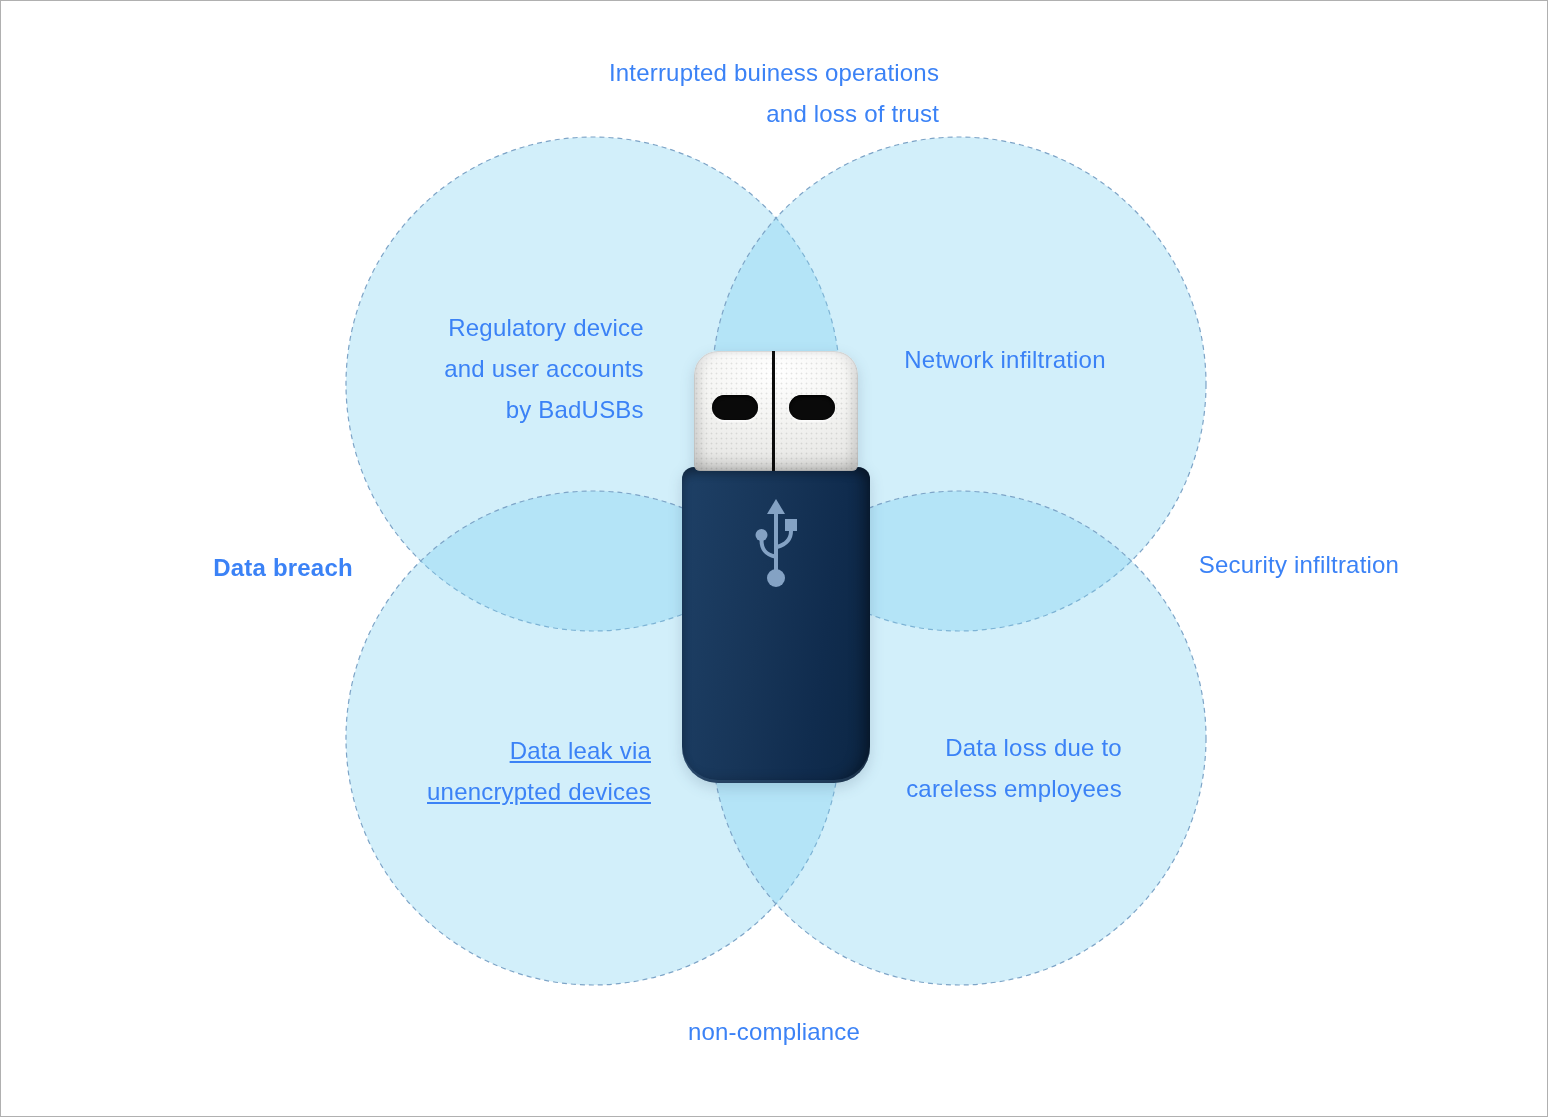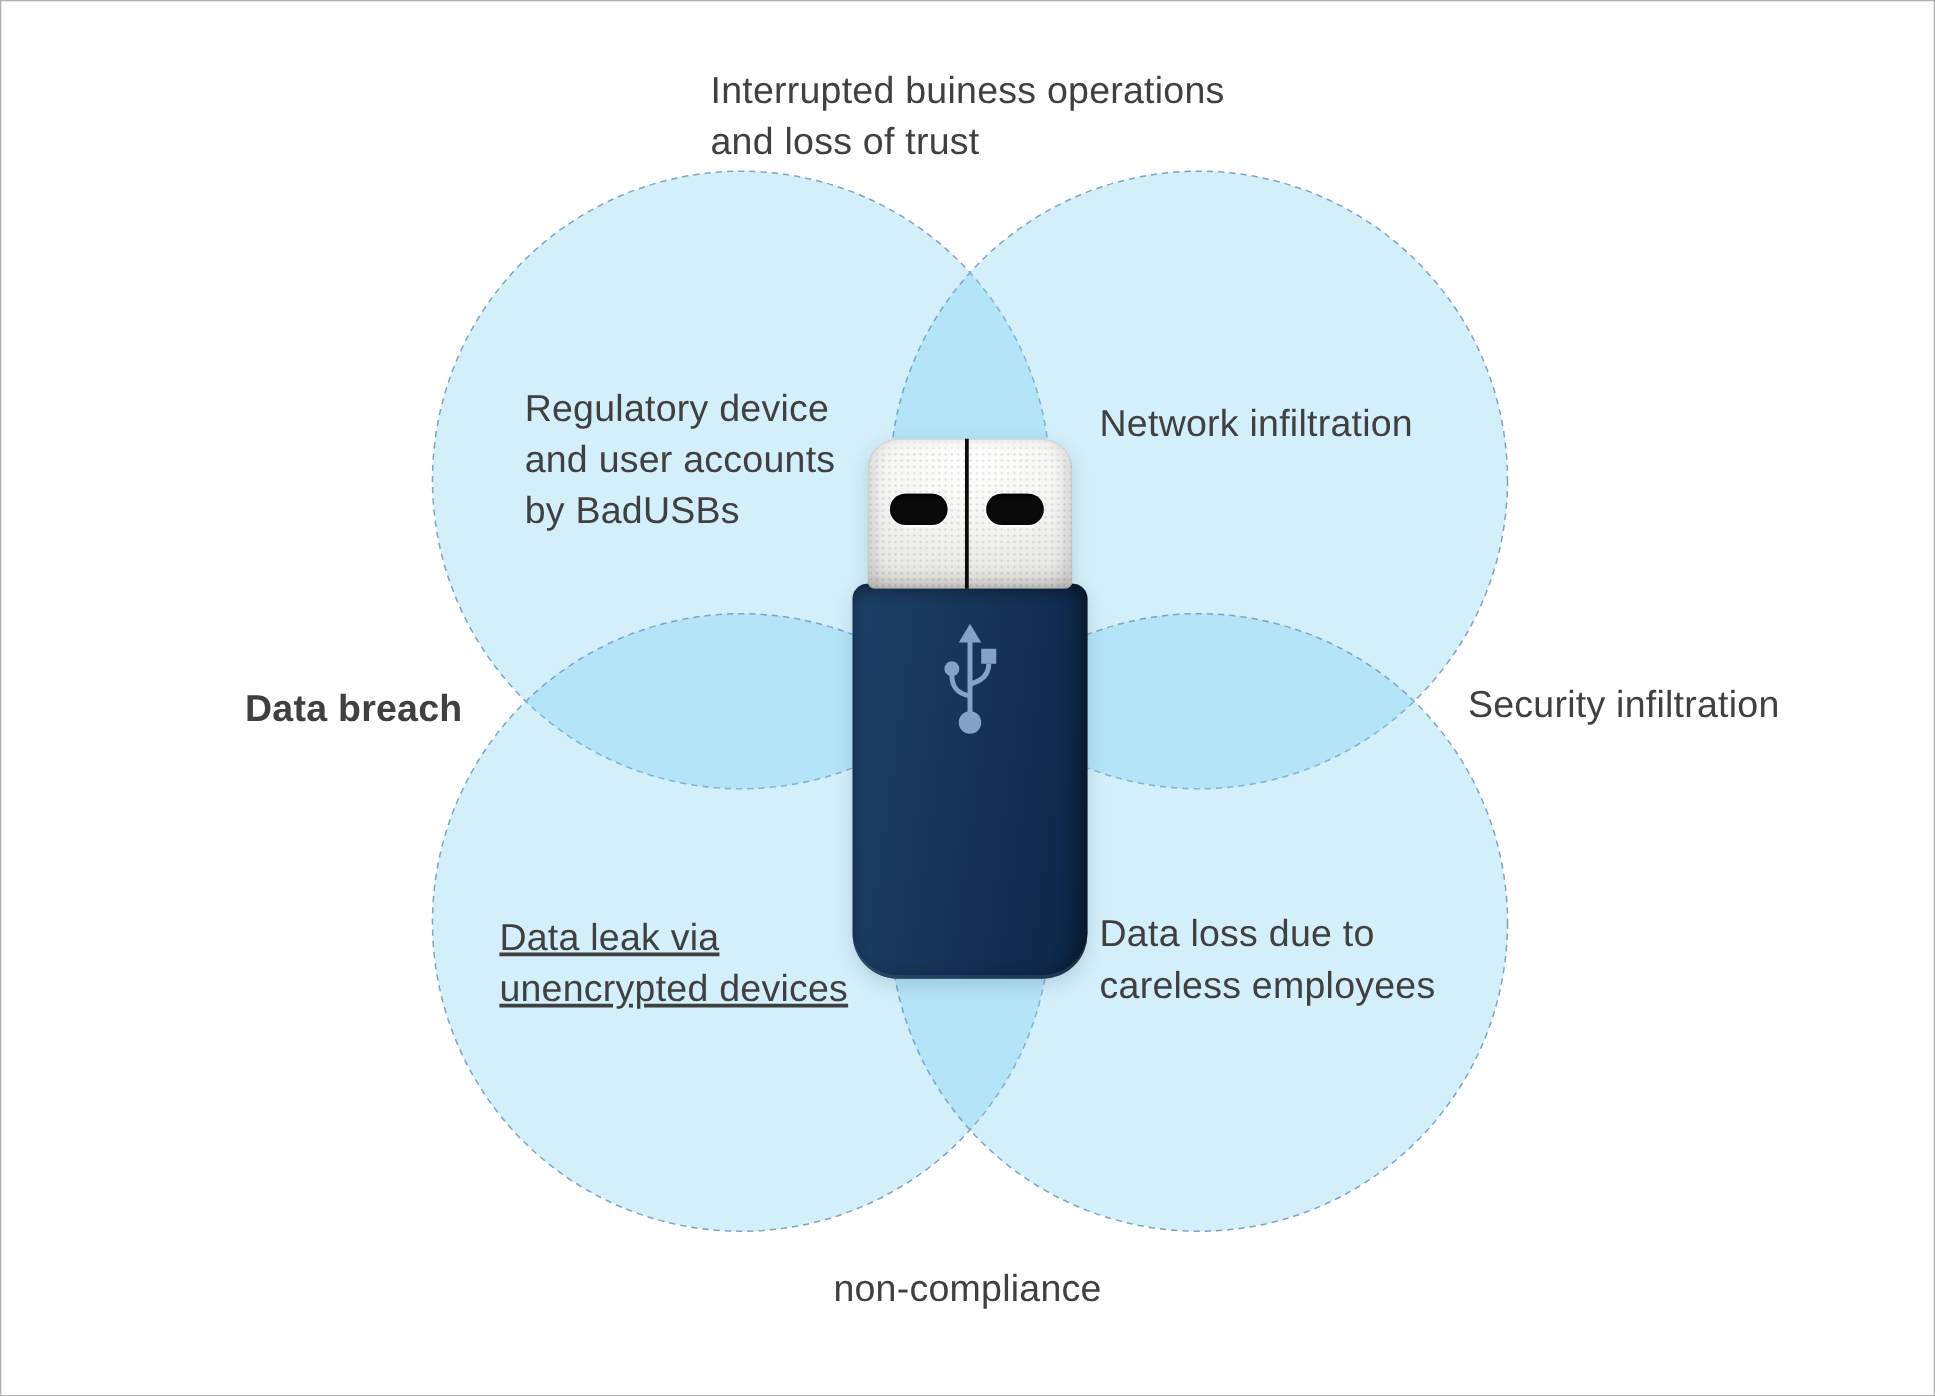--- a/index.html
+++ b/index.html
@@ -17,32 +17,32 @@
   .venn{
     fill-opacity:0.35;
     stroke:#7da4c7;
     stroke-width:1.2;
     stroke-dasharray:5 4;
   }
   
   .lbl{
     position:absolute;
     transform:translate(-50%,-50%);
-    text-align:left;
-    color:#404040;
-    font-size:30px;
+    text-align:right;
+    color:#3b82f6;
+    font-size:24px;
     line-height:41px;
     font-weight:500;
     letter-spacing:0.2px;
     white-space:nowrap;
     z-index:2;
   }
   .lbl-cap-top   {left:773px; top:92px;}
   .lbl-tl        {left:543px; top:367px;}
-  .lbl-tr        {left:1004px;top:338px;}
+  .lbl-tr        {left:1004px;top:358px;}
   .lbl-cap-left  {left:282px; top:566px;font-weight:bold;}
   .lbl-cap-right {left:1298px;top:563px;}
   .lbl-bl        {left:538px; top:770px;text-decoration:underline;}
   .lbl-br        {left:1013px;top:767px;}
   .lbl-cap-bottom{left:773px; top:1030px;}
   
   .usb{
     position:absolute;left:0;top:0;z-index:4;
     filter:drop-shadow(0 5px 7px rgba(30,50,80,0.16));
   }

